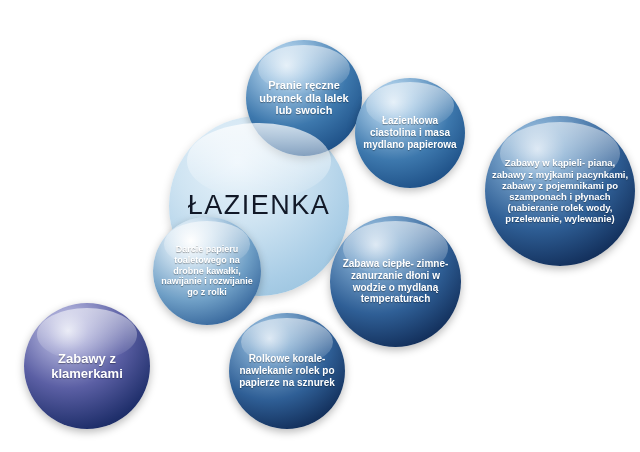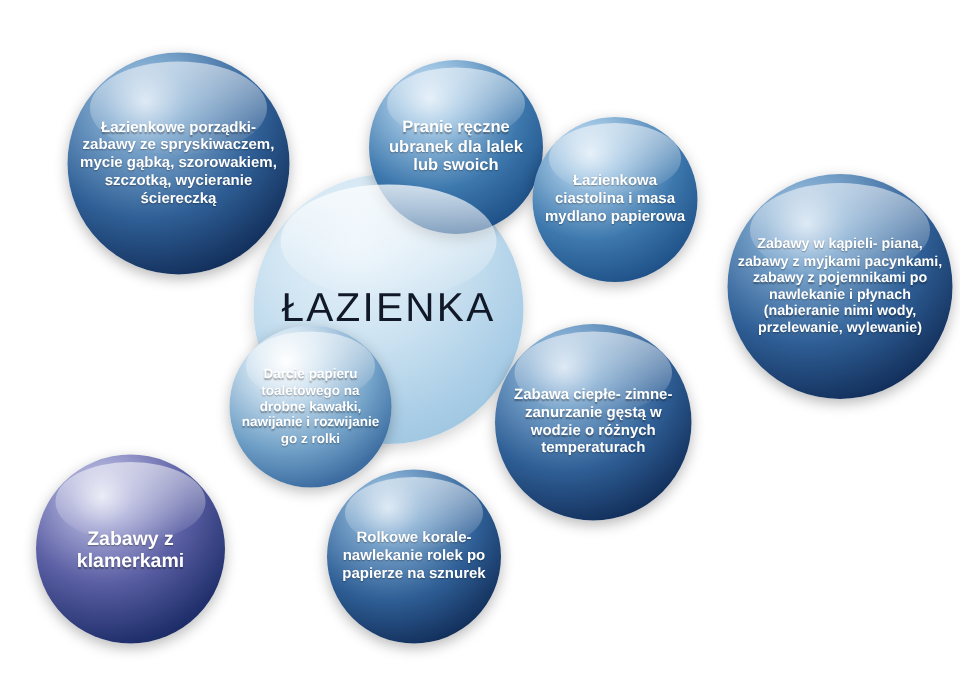--- a/index.html
+++ b/index.html
@@ -97,42 +97,39 @@
 <div id="canvas">
 
   <div class="bubble" id="center-bubble" style="left:169px; top:116px; width:180px; height:180px;">
     <span class="label">ŁAZIENKA</span>
   </div>
 
   <div class="bubble blue" style="left:246px; top:40px; width:116px; height:116px; font-size:11px;">
     <span class="label">Pranie ręczne ubranek dla lalek lub swoich</span>
   </div>
 
-  <div class="bubble navy" style="left:45px; top:35px; width:148px; height:148px; font-size:10px;">
-    <span class="label">Łazienkowe porządki- zabawy ze spryskiwaczem, mycie gąbką, szorowakiem, szczotką, wycieranie ściereczką</span>
-  </div>
 
 
   <div class="bubble blue" style="left:355px; top:78px; width:110px; height:110px; font-size:10px;justify-content:center;">
     <span class="label">Łazienkowa ciastolina i masa mydlano papierowa</span>
   </div>
 
   <div class="bubble navy" style="left:485px; top:116px; width:150px; height:150px; font-size:9.5px;">
-    <span class="label">Zabawy w kąpieli- piana, zabawy z myjkami pacynkami, zabawy z pojemnikami po nawlekanie i płynach (nabieranie nimi wody, przelewanie, wylewanie)</span>
+    <span class="label">Zabawy w kąpieli- piana, zabawy z myjkami pacynkami, zabawy z pojemnikami po szamponach i płynach (nabieranie rolek wody, przelewanie, wylewanie)</span>
   </div>
 
   <div class="bubble steel" style="left:153px; top:217px; width:108px; height:108px; font-size:9px;justify-content:center;">
     <span class="label">Darcie papieru toaletowego na drobne kawałki, nawijanie i rozwijanie go z rolki</span>
   </div>
 
   <div class="bubble navy" style="left:330px; top:216px; width:131px; height:131px; font-size:10px;">
-    <span class="label">Zabawa ciepłe- zimne- zanurzanie gęstą w wodzie o różnych temperaturach</span>
+    <span class="label">Zabawa ciepłe- zimne- zanurzanie dłoni w wodzie o mydlaną temperaturach</span>
   </div>
 
   <div class="bubble violet" style="left:24px; top:303px; width:126px; height:126px; font-size:13px;justify-content:center;">
     <span class="label">Zabawy z klamerkami</span>
   </div>
 
-  <div class="bubble navy" style="left:218px; top:313px; width:116px; height:116px; font-size:10px;justify-content:center;">
+  <div class="bubble navy" style="left:229px; top:313px; width:116px; height:116px; font-size:10px;justify-content:center;">
     <span class="label">Rolkowe korale- nawlekanie rolek po papierze na sznurek</span>
   </div>
 
 </div>
 
 </body></html>

